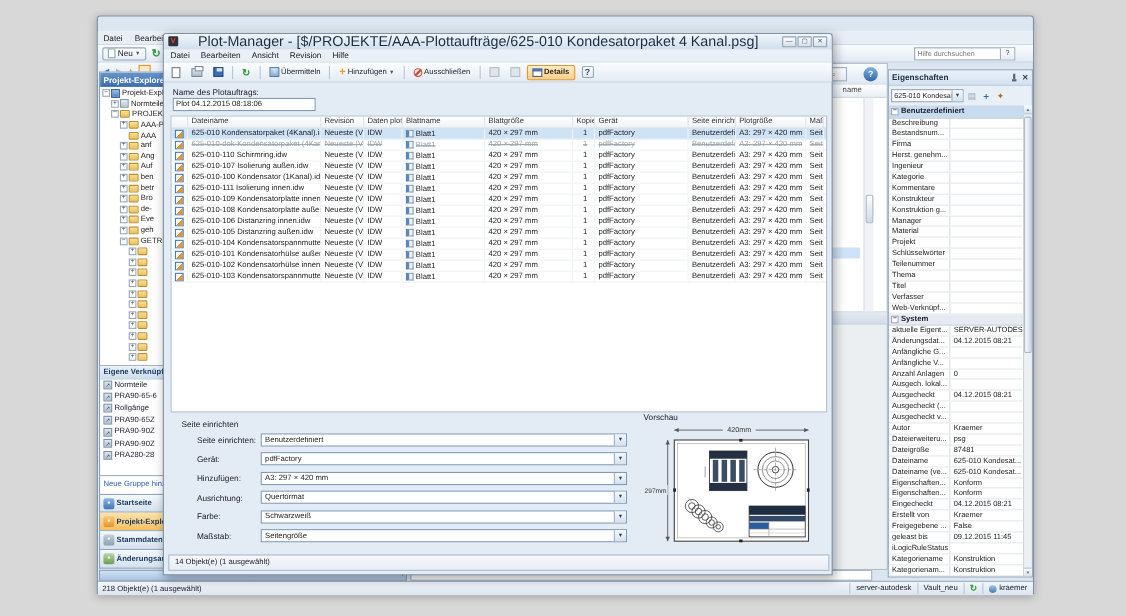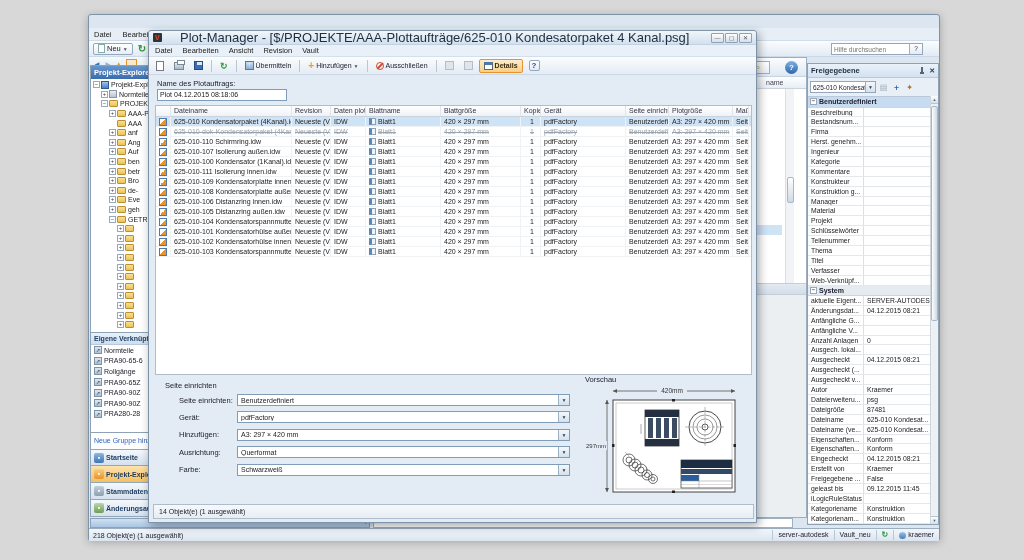--- a/index.html
+++ b/index.html
@@ -402,21 +402,21 @@
       <div class="cp-row-sel"></div>
       <div class="cp-scroll">
           <div class="cp-thumb"></div>
         </div>
     </div>
     <div class="cp-bottom"></div>
   </div>
 
   <div class="abs" id="props-panel">
     <div class="props-head">
-      <span class="t">Freigegebene</span>
+      <span class="t">Eigenschaften</span>
       <span class="pin-ico"></span>
       <span class="x-ico">✕</span>
     </div>
     <div class="props-controls">
       <span class="props-select">
         <span>625-010 Kondesatorp...</span>
           <b>▼</b>
       </span>
       <span class="pc-ico grey">▤</span>
       <span class="pc-ico plus">＋</span>
@@ -626,21 +626,21 @@
       <span class="winbtn" style="width:13px">—</span>
       <span class="winbtn" style="width:13px">▢</span>
       <span class="winbtn" style="width:13px">✕</span>
     </span>
   </div>
   <div class="dlg-menubar" id="dlg-menu">
       <span class="menu-item">Datei</span>
       <span class="menu-item">Bearbeiten</span>
       <span class="menu-item">Ansicht</span>
       <span class="menu-item">Revision</span>
-      <span class="menu-item">Vault</span>
+      <span class="menu-item">Hilfe</span>
     </div>
   <div class="dlg-toolbar">
     <span class="tbtn">
         <span class="i-page"></span>
       </span>
     <span class="tbtn">
         <span class="i-print"></span>
       </span>
     <span class="tbtn">
         <span class="i-save"></span>
@@ -978,13 +978,20 @@
         <b>▼</b>
       </span>
     </div>
     <div class="ps-field" style="top: 415.2px;">
       <span class="lbl">Ausrichtung:</span>
       <span class="ps-select">
         <span>Querformat</span>
         <b>▼</b>
       </span>
     </div>
+    <div class="ps-field" style="top: 450px;">
+      <span class="lbl">Maßstab:</span>
+      <span class="ps-select">
+        <span>Seitengröße</span>
+        <b>▼</b>
+      </span>
+    </div>
   </div>
 
 </body></html>

